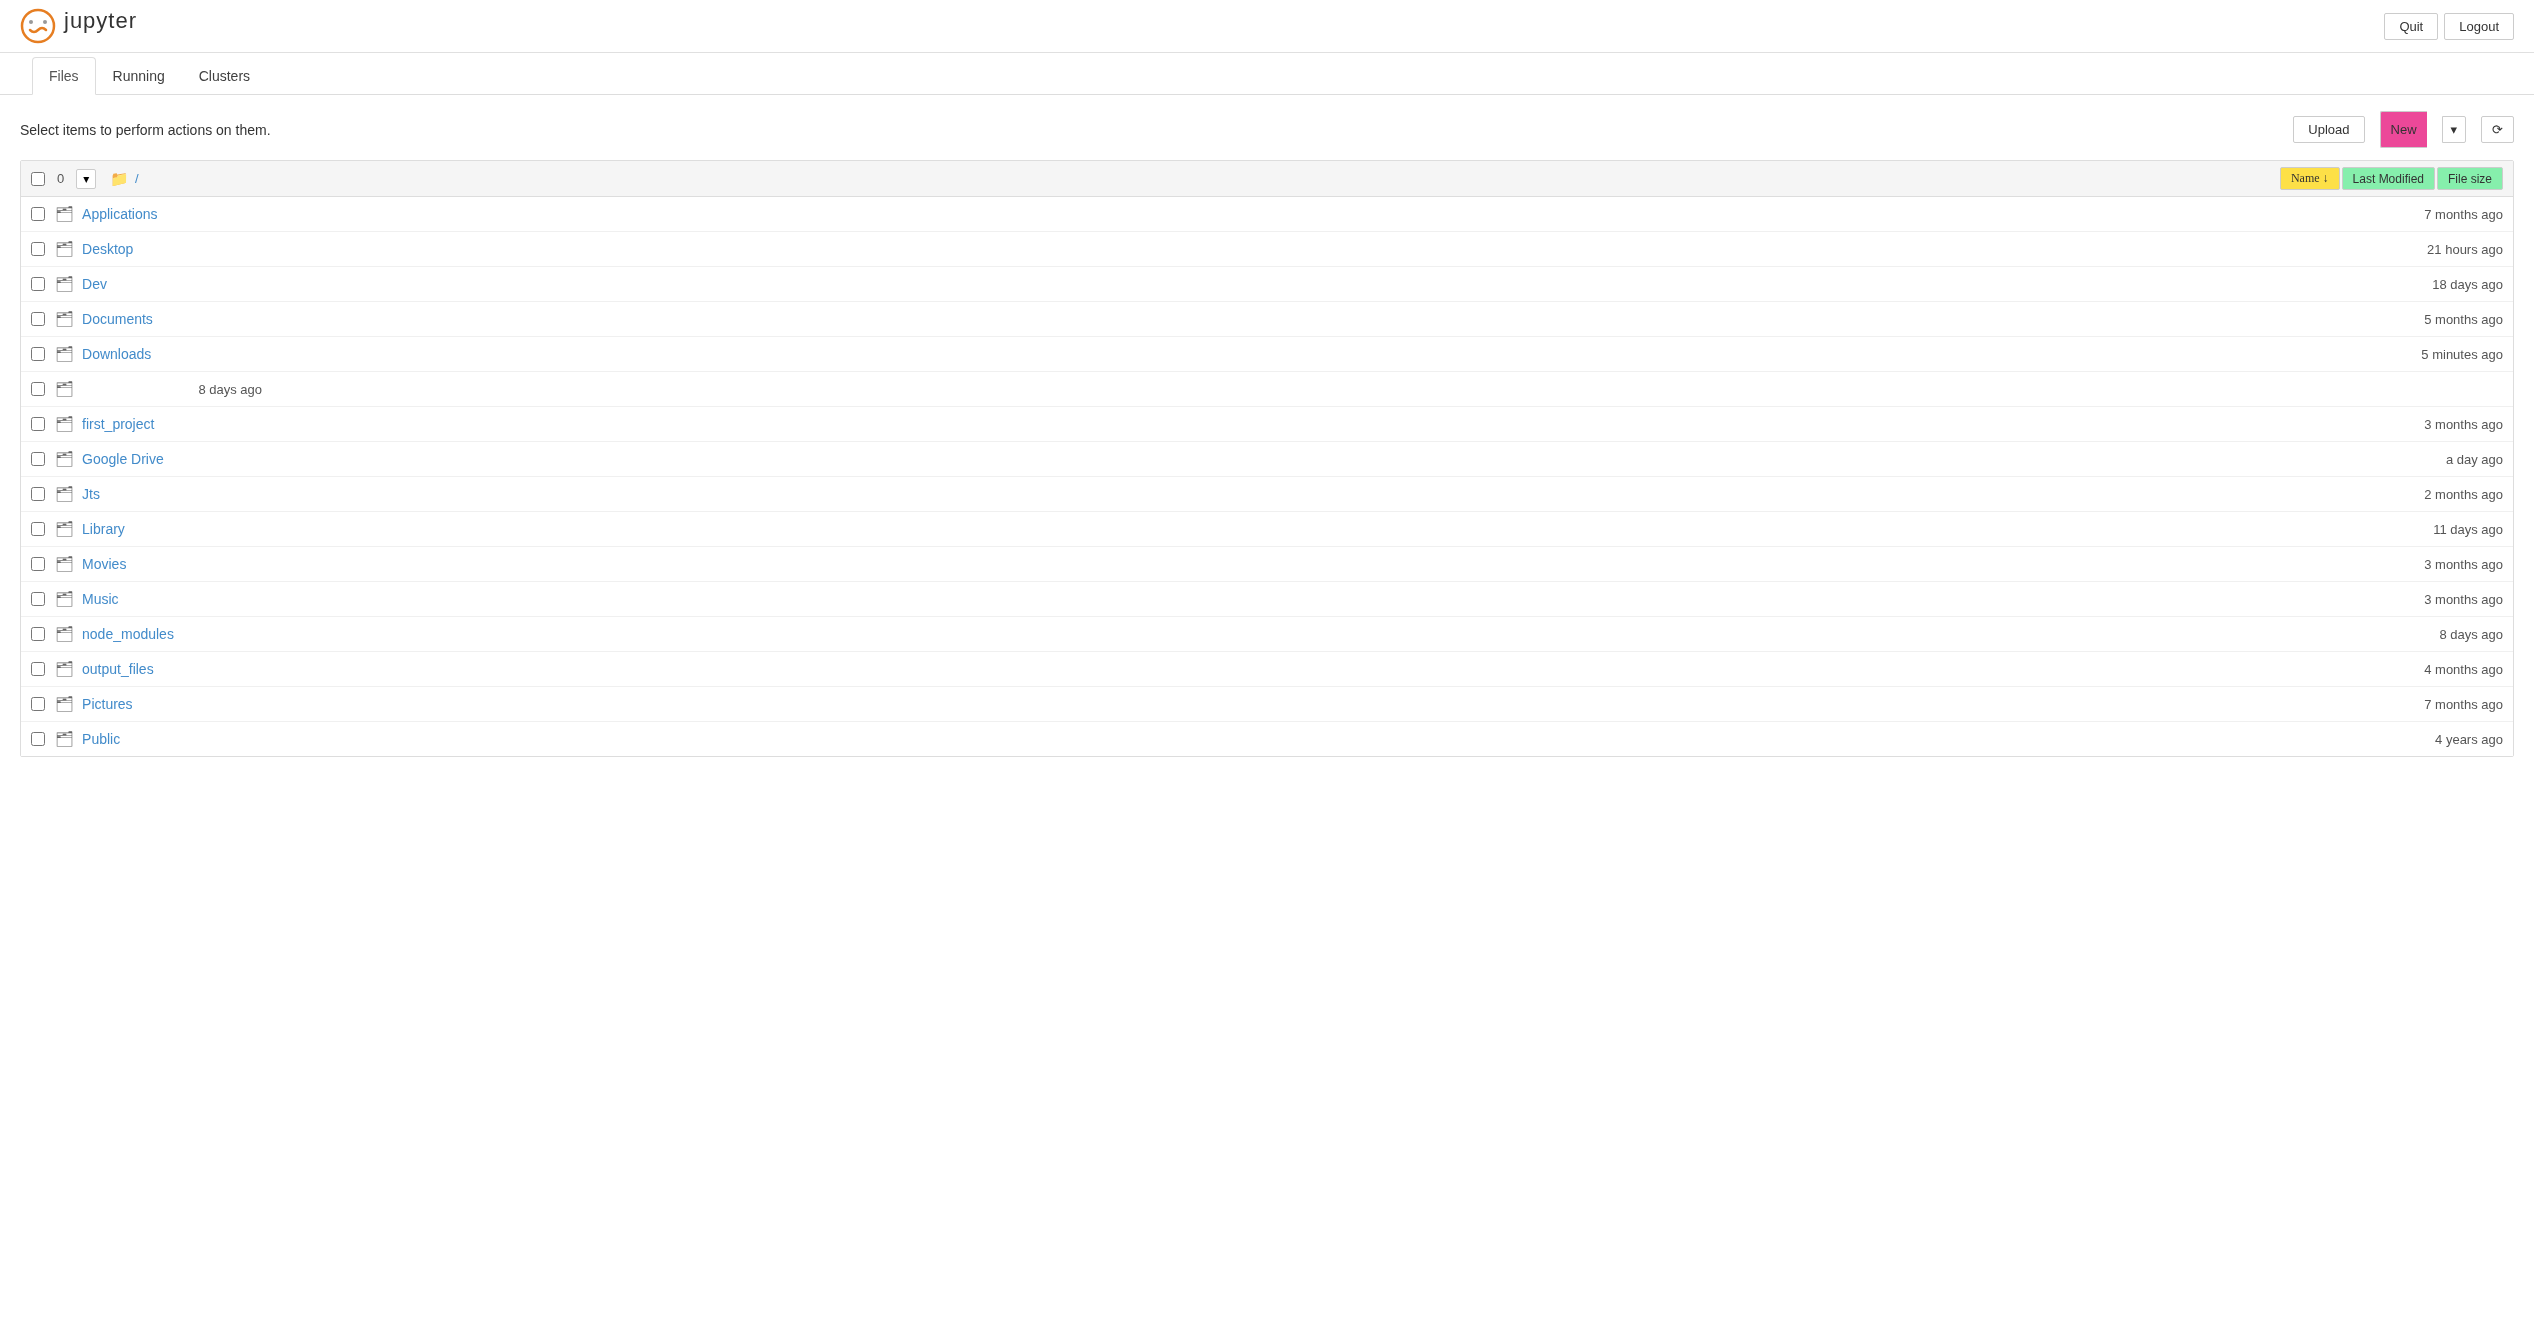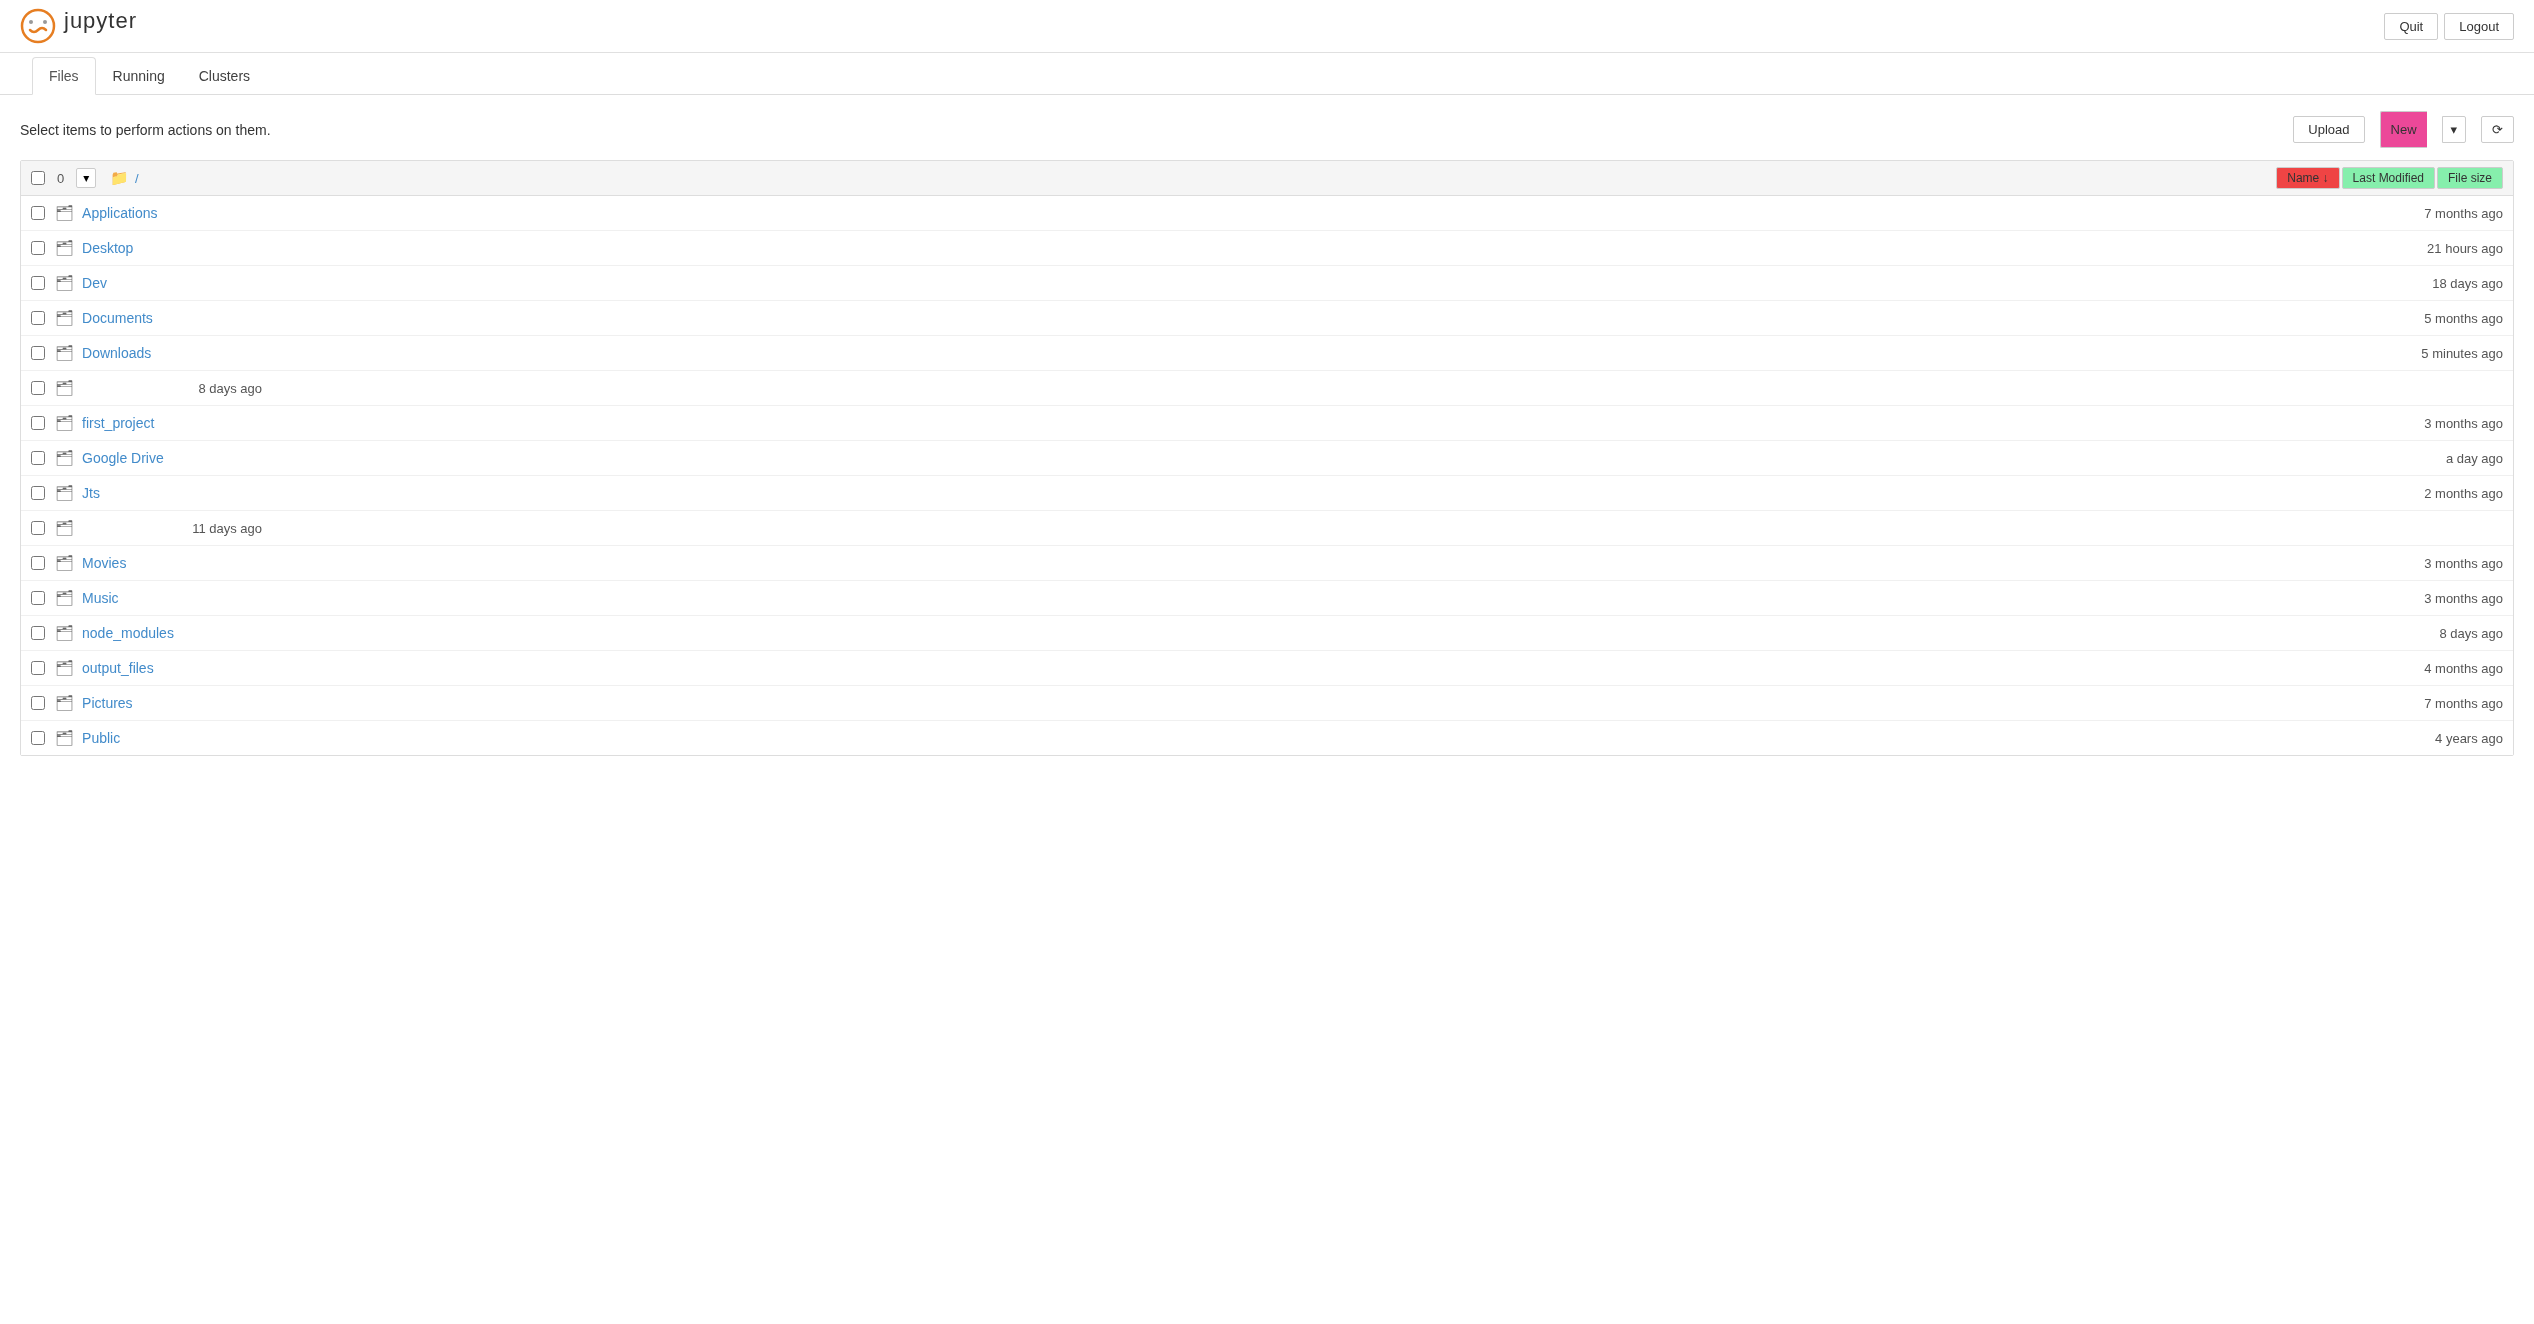--- a/index.html
+++ b/index.html
@@ -176,21 +176,22 @@
     .col-btn {
       padding: 3px 10px;
       border: 1px solid #ccc;
       background: #86efac;
       cursor: pointer;
       border-radius: 2px;
       font-size: 12px;
       color: #333;
     }
     .col-btn.active-sort {
-      background: #ef4444;
+      background: #fde047;
+      font-family: Liberation Serif, serif;
     }
 
     
     .fb-row {
       display: flex;
       align-items: center;
       padding: 8px 10px;
       border-bottom: 1px solid #f0f0f0;
       background: #fff;
     }
@@ -329,20 +330,21 @@
   </div>
         <div class="fb-row">
     <input type="checkbox" class="fb-row-checkbox" style="">
     <span class="fb-row-icon">🗂</span>
     <span class="fb-row-name">Jts</span>
     <span class="fb-row-modified">2 months ago</span>
   </div>
         <div class="fb-row">
     <input type="checkbox" class="fb-row-checkbox" style="">
     <span class="fb-row-icon">🗂</span>
+    <span class="fb-row-name">Library</span>
     <span class="fb-row-modified">11 days ago</span>
   </div>
         <div class="fb-row">
     <input type="checkbox" class="fb-row-checkbox" style="">
     <span class="fb-row-icon">🗂</span>
     <span class="fb-row-name">Movies</span>
     <span class="fb-row-modified">3 months ago</span>
   </div>
         <div class="fb-row">
     <input type="checkbox" class="fb-row-checkbox" style="">

